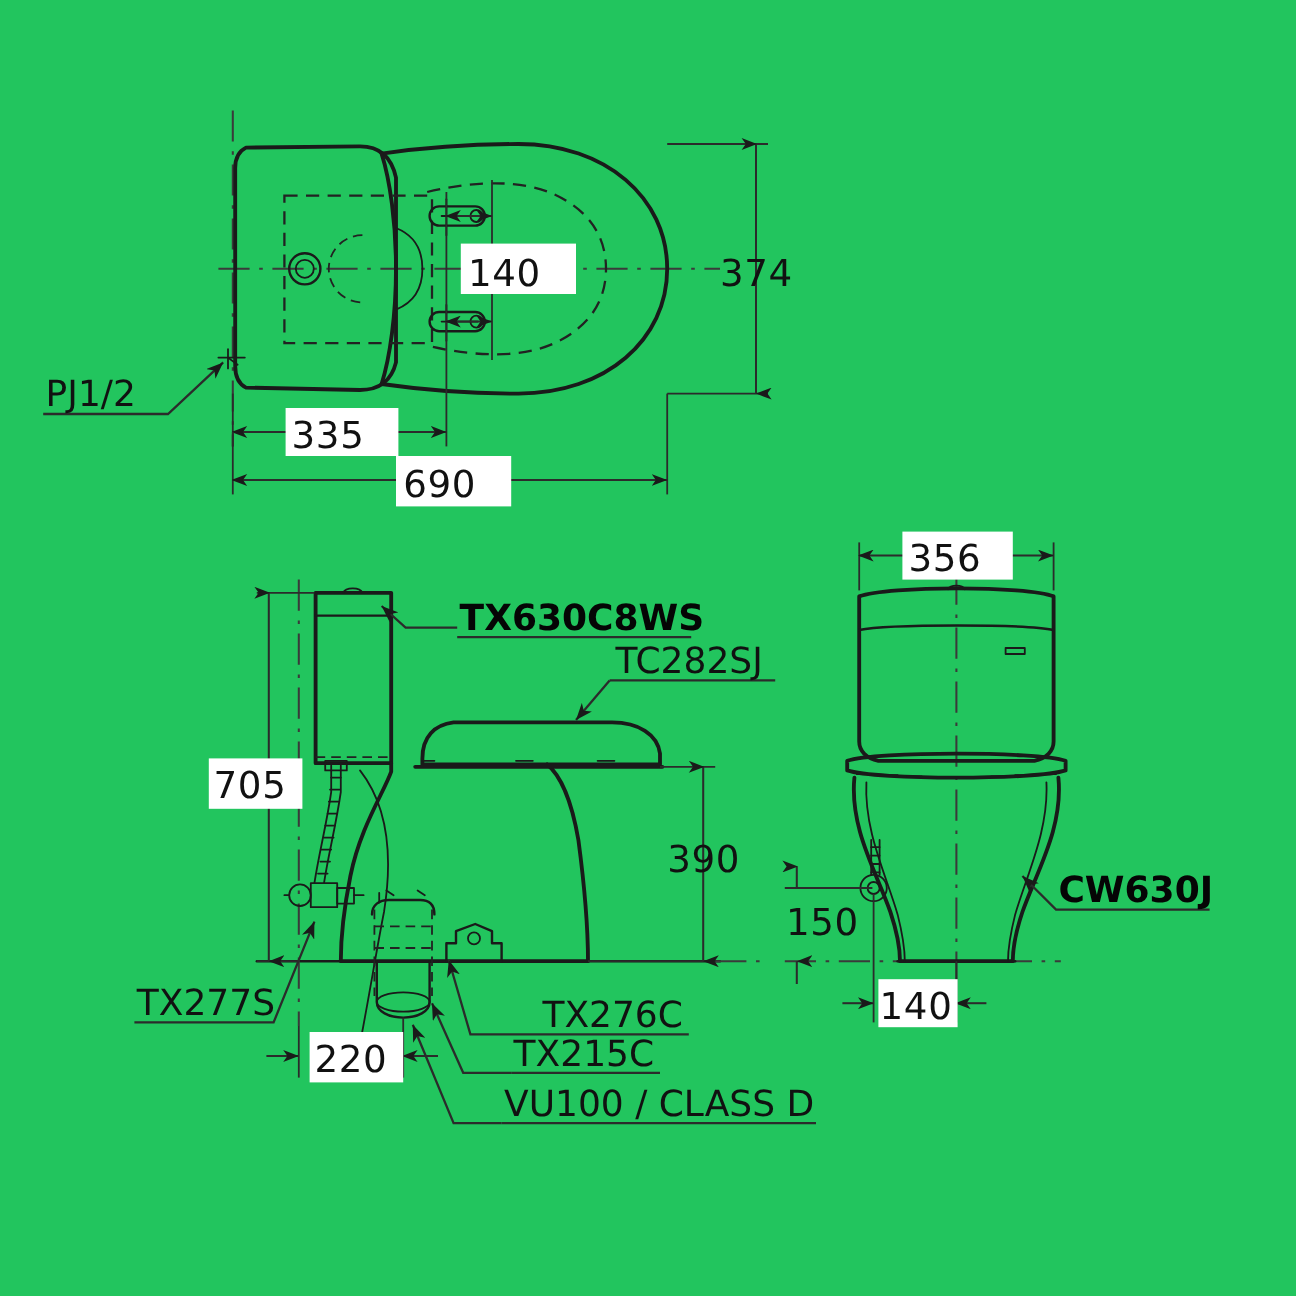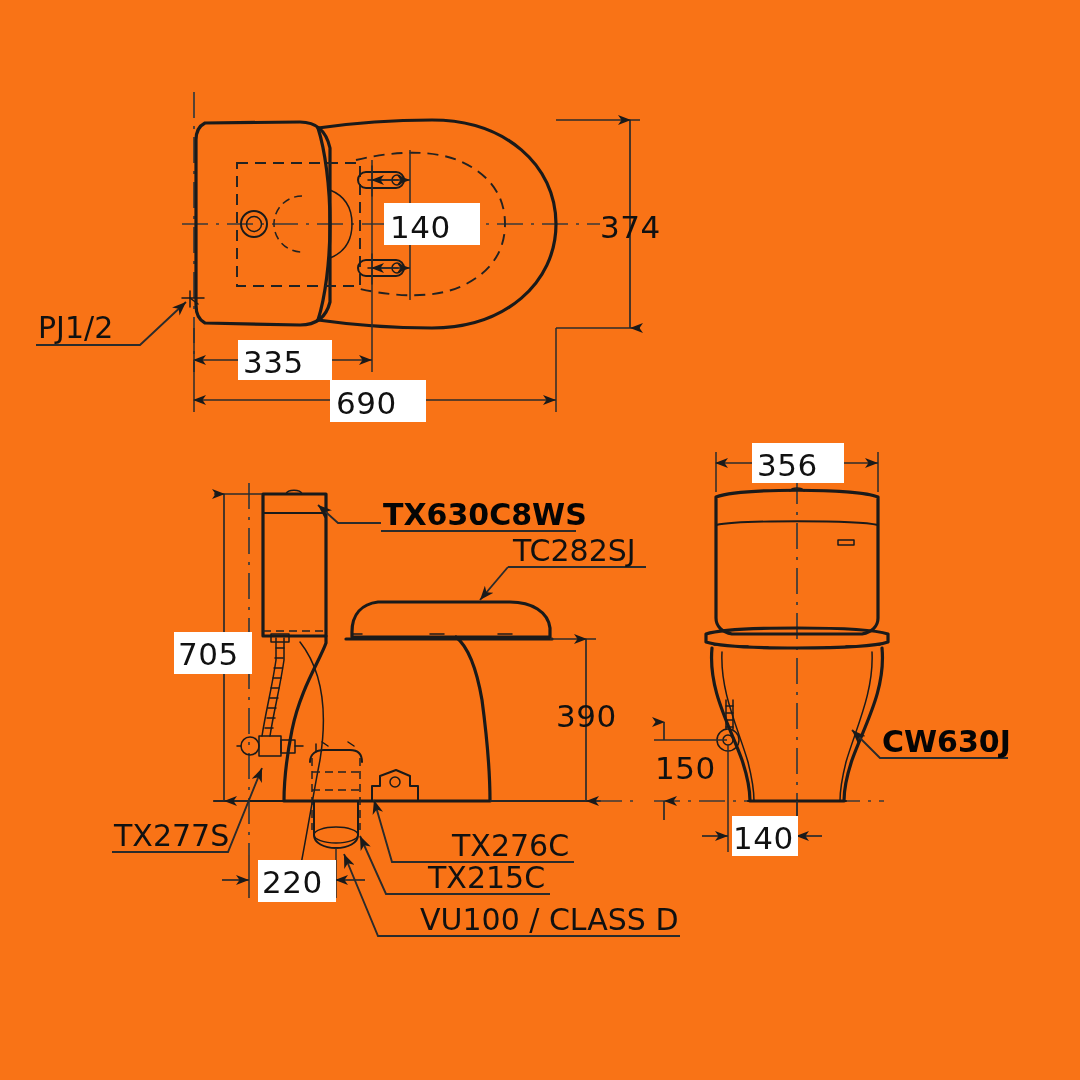--- a/index.html
+++ b/index.html
@@ -4,21 +4,21 @@
 <style>
   html, body {
     margin: 0;
     padding: 0;
     background: #ffffff;
   }
   #sheet {
     position: relative;
     width: 1080px;
     height: 1080px;
-    background: #f97316;
+    background: #22c55e;
     font-family: "DejaVu Sans", "Liberation Sans", sans-serif;
     overflow: hidden;
   }
   svg { display: block; }
   .outline {
     fill: none;
     stroke: #1a1a1a;
     stroke-width: 3.2;
     stroke-linecap: round;
     stroke-linejoin: round;

